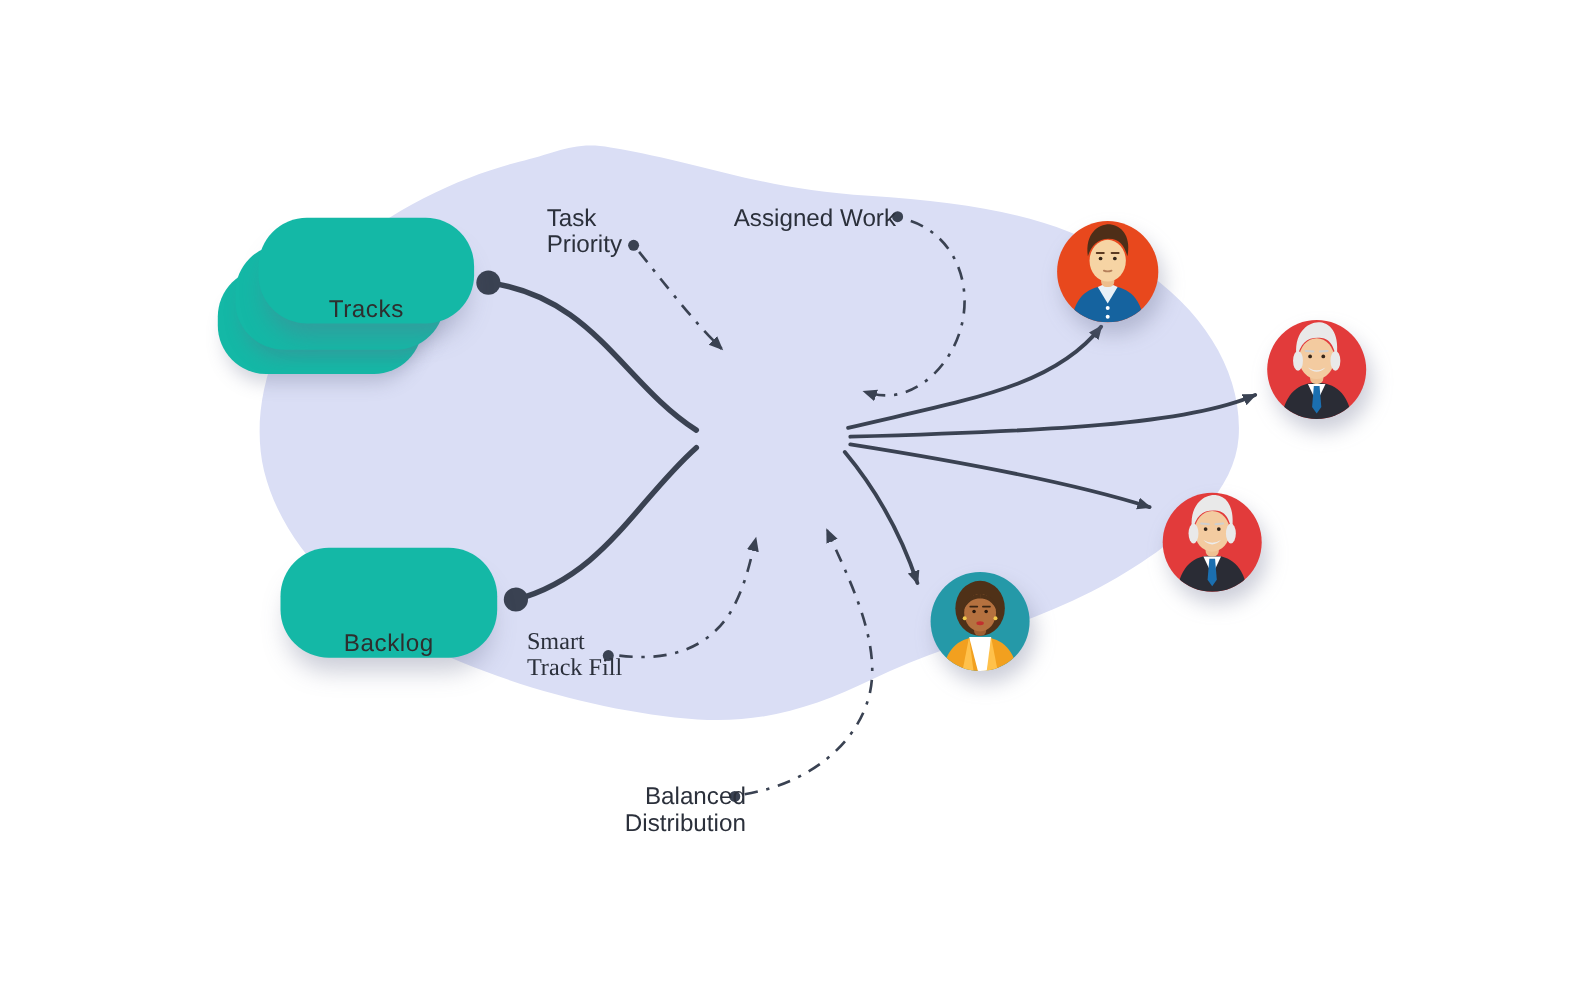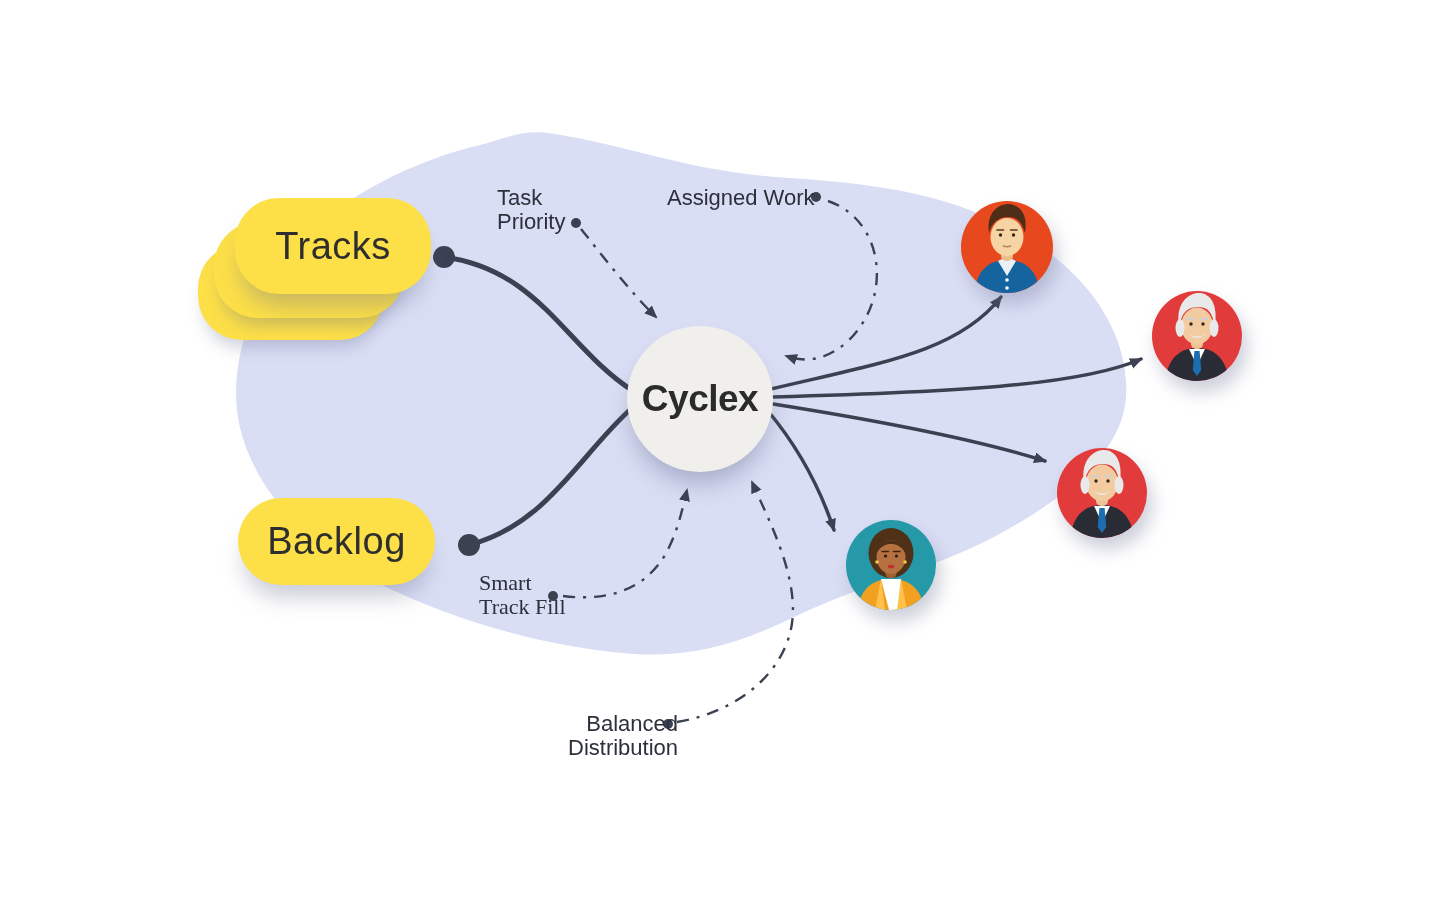--- a/index.html
+++ b/index.html
@@ -6,24 +6,24 @@
   .stage{
     position:relative;width:1440px;height:900px;overflow:hidden;
     background:#ffffff;
     font-family:"Liberation Sans", sans-serif;
   }
   .layer-svg{position:absolute;left:0;top:0;z-index:1;}
   .overlay{position:absolute;left:0;top:0;width:100%;height:100%;z-index:2;pointer-events:none;}
   .overlay > *{pointer-events:auto;}
 
   .card{
-    position:absolute;background:#fde047;border-radius:44px;
-    display:flex;align-items:center;justify-content:center;
+    position:absolute;background:#14b8a6;border-radius:44px;
+    display:flex;align-items:flex-end;justify-content:center;
     box-shadow:0 18px 22px -6px rgba(104,110,140,0.35);
-    color:#2E2E2E;font-size:38px;font-weight:500;letter-spacing:.5px;
+    color:#2E2E2E;font-size:22px;font-weight:500;letter-spacing:.5px;
   }
   .card.ghost{box-shadow:0 14px 16px -6px rgba(104,110,140,0.30);}
 
   .node{
     position:absolute;left:627px;top:326px;width:146px;height:146px;
     border-radius:50%;background:#F0EFEC;
     box-shadow:0 16px 26px -6px rgba(98,104,138,0.45);
     display:flex;align-items:center;justify-content:center;
     font-size:37px;font-weight:700;color:#2B2B2B;letter-spacing:-.5px;
   }
@@ -181,27 +181,24 @@
   <div class="overlay">
 
     <div>
       <div class="card ghost" style="left:198px;top:244px;width:186px;height:96px;z-index:1;"></div>
       <div class="card ghost" style="left:214px;top:222px;width:190px;height:96px;z-index:2;"></div>
       <div class="card" style="left:235px;top:198px;width:196px;height:96px;z-index:3;">
         <span>Tracks</span>
       </div>
     </div>
 
-    <div class="card" style="left:238px;top:498px;width:197px;height:87px;">
+    <div class="card" style="left:255px;top:498px;width:197px;height:100px;">
       <span>Backlog</span>
     </div>
 
-    <div class="node">
-      <span>Cyclex</span>
-    </div>
 
     <div class="callout" style="left:497px;top:186px;">
       <div>Task</div>
       <div>Priority</div>
     </div>
 
     <div class="callout" style="left:667px;top:186px;">
       <div>Assigned Work</div>
     </div>
 

